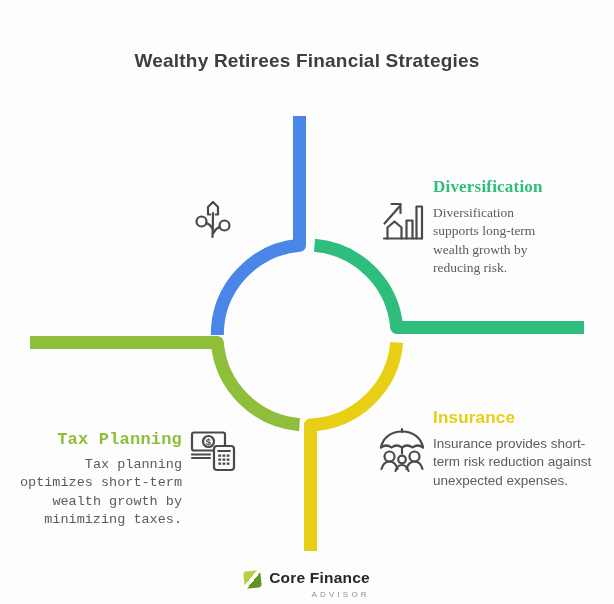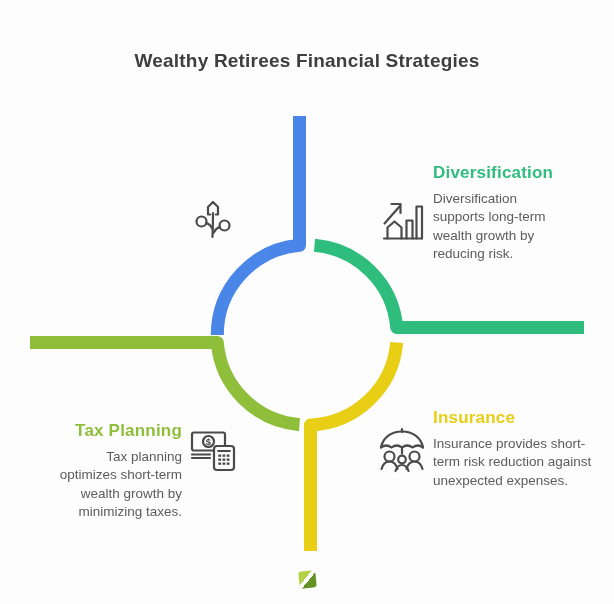--- a/index.html
+++ b/index.html
@@ -49,39 +49,39 @@
     <g fill="none" stroke="#4a4a4a" stroke-width="2.2" stroke-linecap="round" stroke-linejoin="round">
       <path d="M 21.5 41 C 21.5 36 22 32 22 17"></path>
       <path d="M 17 18.5 V 11 L 22 6 L 27 11 V 18.5 H 24.8 M 17 18.5 H 19.2"></path>
       <circle cx="10.5" cy="25.5" r="5"></circle>
       <path d="M 15.3 27 C 18 28 20.3 30 21.7 33"></path>
       <circle cx="33.5" cy="29.5" r="5"></circle>
       <path d="M 28.7 31 C 26 32 23.8 34 22.4 37"></path>
     </g>
   </svg>
 
-  <div class="quad q-left" style="left:433px; top:163px; width:165px;">
+  <div class="quad q-left" style="left:433px; top:177px; width:165px;font-family:Liberation Serif, serif;">
     <div class="q-heading" style="color: rgb(46, 189, 125);">Diversification</div>
     <div class="q-body">Diversification
 supports long-term
 wealth growth by
 reducing risk.</div>
   </div>
   <svg class="q-icon" style="left:381px; top:198px;" width="44" height="44" viewBox="0 0 44 44">
     <g fill="none" stroke="#4a4a4a" stroke-width="2.2" stroke-linecap="round" stroke-linejoin="round">
       <path d="M 3 40.5 H 41"></path>
       <path d="M 6.5 40.5 V 29.5 L 13.5 23.5 L 20.5 29.5 V 40.5"></path>
       <path d="M 25.5 40.5 V 22.5 H 31.5 V 40.5"></path>
       <path d="M 35.5 40.5 V 8.5 H 41 V 40.5"></path>
       <path d="M 3.5 25.5 L 18.5 8.5"></path>
       <path d="M 10.5 6 H 19.5 V 15"></path>
     </g>
   </svg>
 
-  <div class="quad q-right" style="right:432px; top:421px; width:178px;">
+  <div class="quad q-right" style="right:432px; top:430px; width:178px;font-family:Liberation Mono, monospace;">
     <div class="q-heading" style="color: rgb(143, 190, 59);">Tax Planning</div>
     <div class="q-body">Tax planning
 optimizes short-term
 wealth growth by
 minimizing taxes.</div>
   </div>
   <svg class="q-icon" style="left:189px; top:427px;" width="48" height="46" viewBox="0 0 48 46">
     <g fill="none" stroke="#4a4a4a" stroke-width="2.2" stroke-linecap="round" stroke-linejoin="round">
       <rect x="3" y="5.5" width="33" height="18" rx="2"></rect>
       <circle cx="19.5" cy="14.5" r="5.5"></circle>
@@ -120,15 +120,19 @@
       <path d="M 4.5 43 C 6 37.5 9 35.5 12.5 35.5 C 16 35.5 19 37.5 20.5 43"></path>
       <circle cx="37.5" cy="30.5" r="5"></circle>
       <path d="M 29.5 43 C 31 37.5 34 35.5 37.5 35.5 C 41 35.5 44 37.5 45.5 43"></path>
       <circle cx="25" cy="33.5" r="3.8"></circle>
       <path d="M 18.5 45 C 20 40.5 22.3 39 25 39 C 27.7 39 30 40.5 31.5 45"></path>
     </g>
   </svg>
 
   <div class="footer">
     <div class="logo-mark"></div>
+    <div class="logo-text">
+      <div class="brand">Core Finance</div>
+      <div class="tagline">ADVISOR</div>
+    </div>
   </div>
 
 </div>
 
 </body></html>

